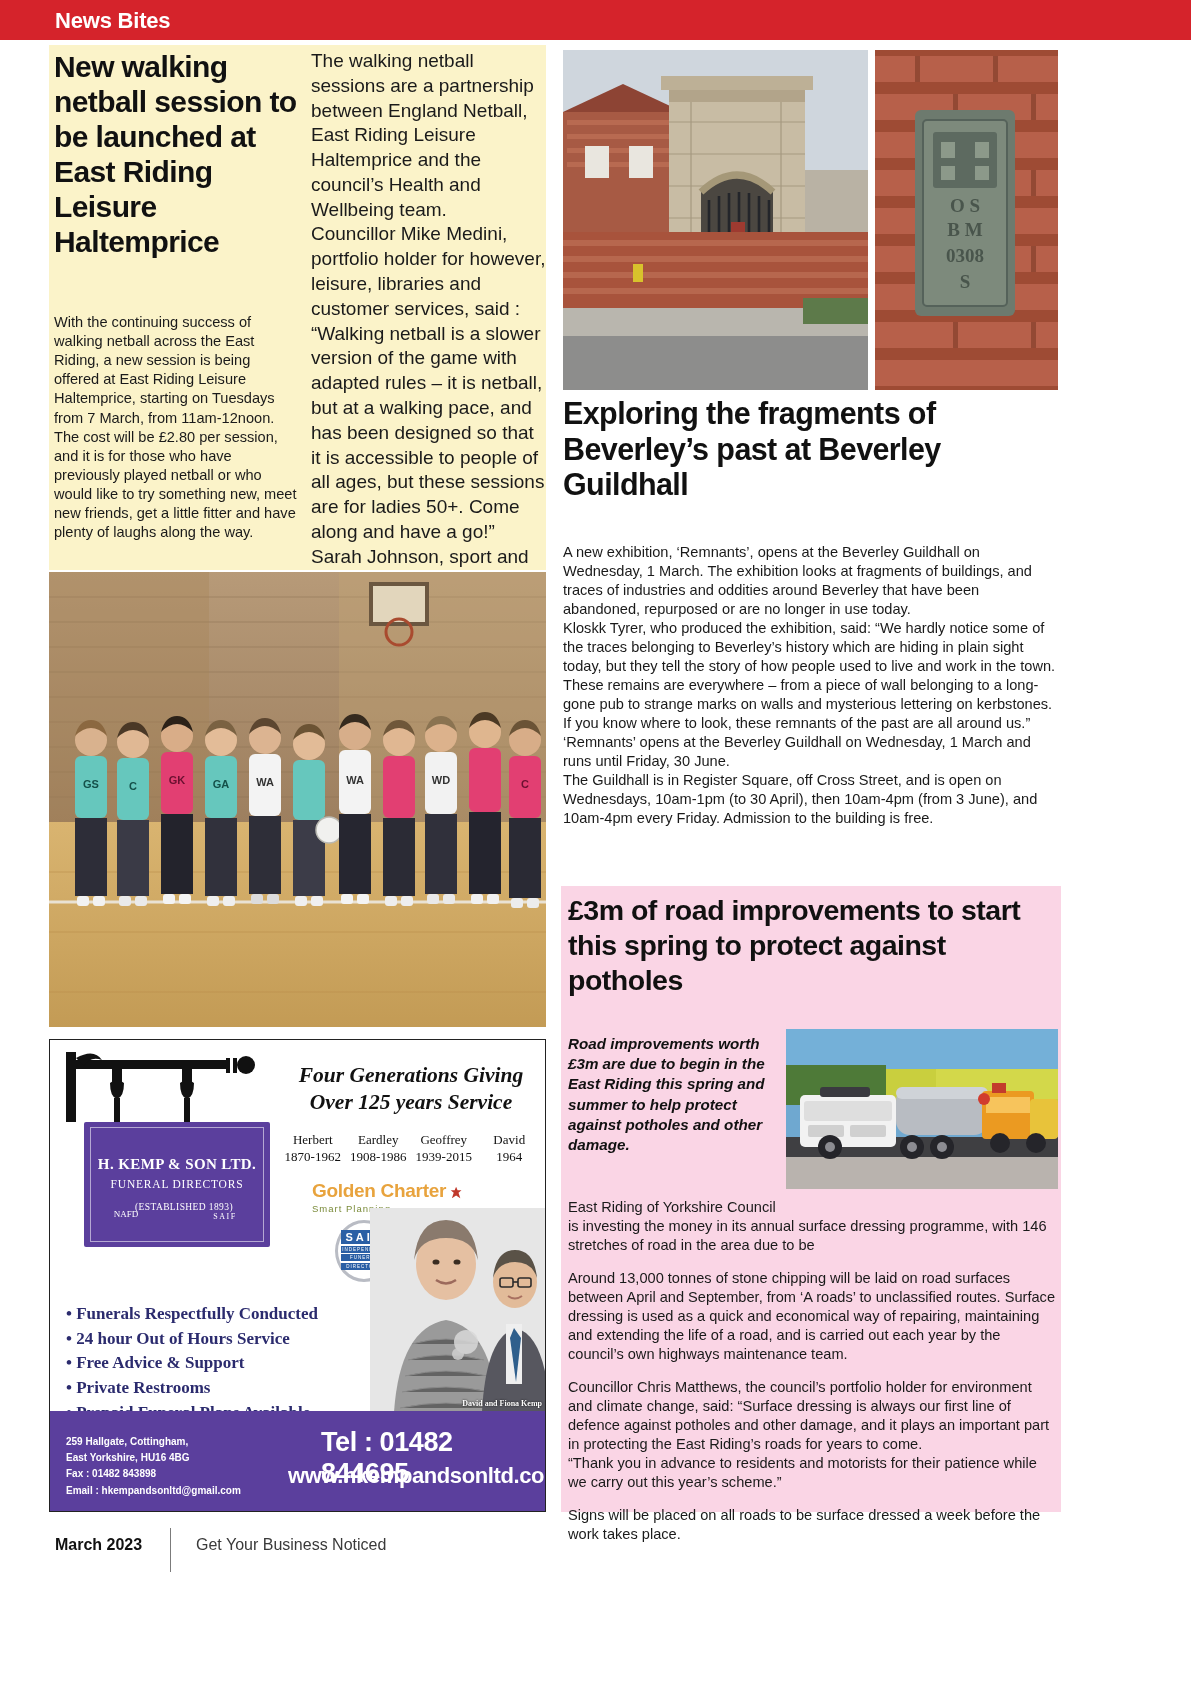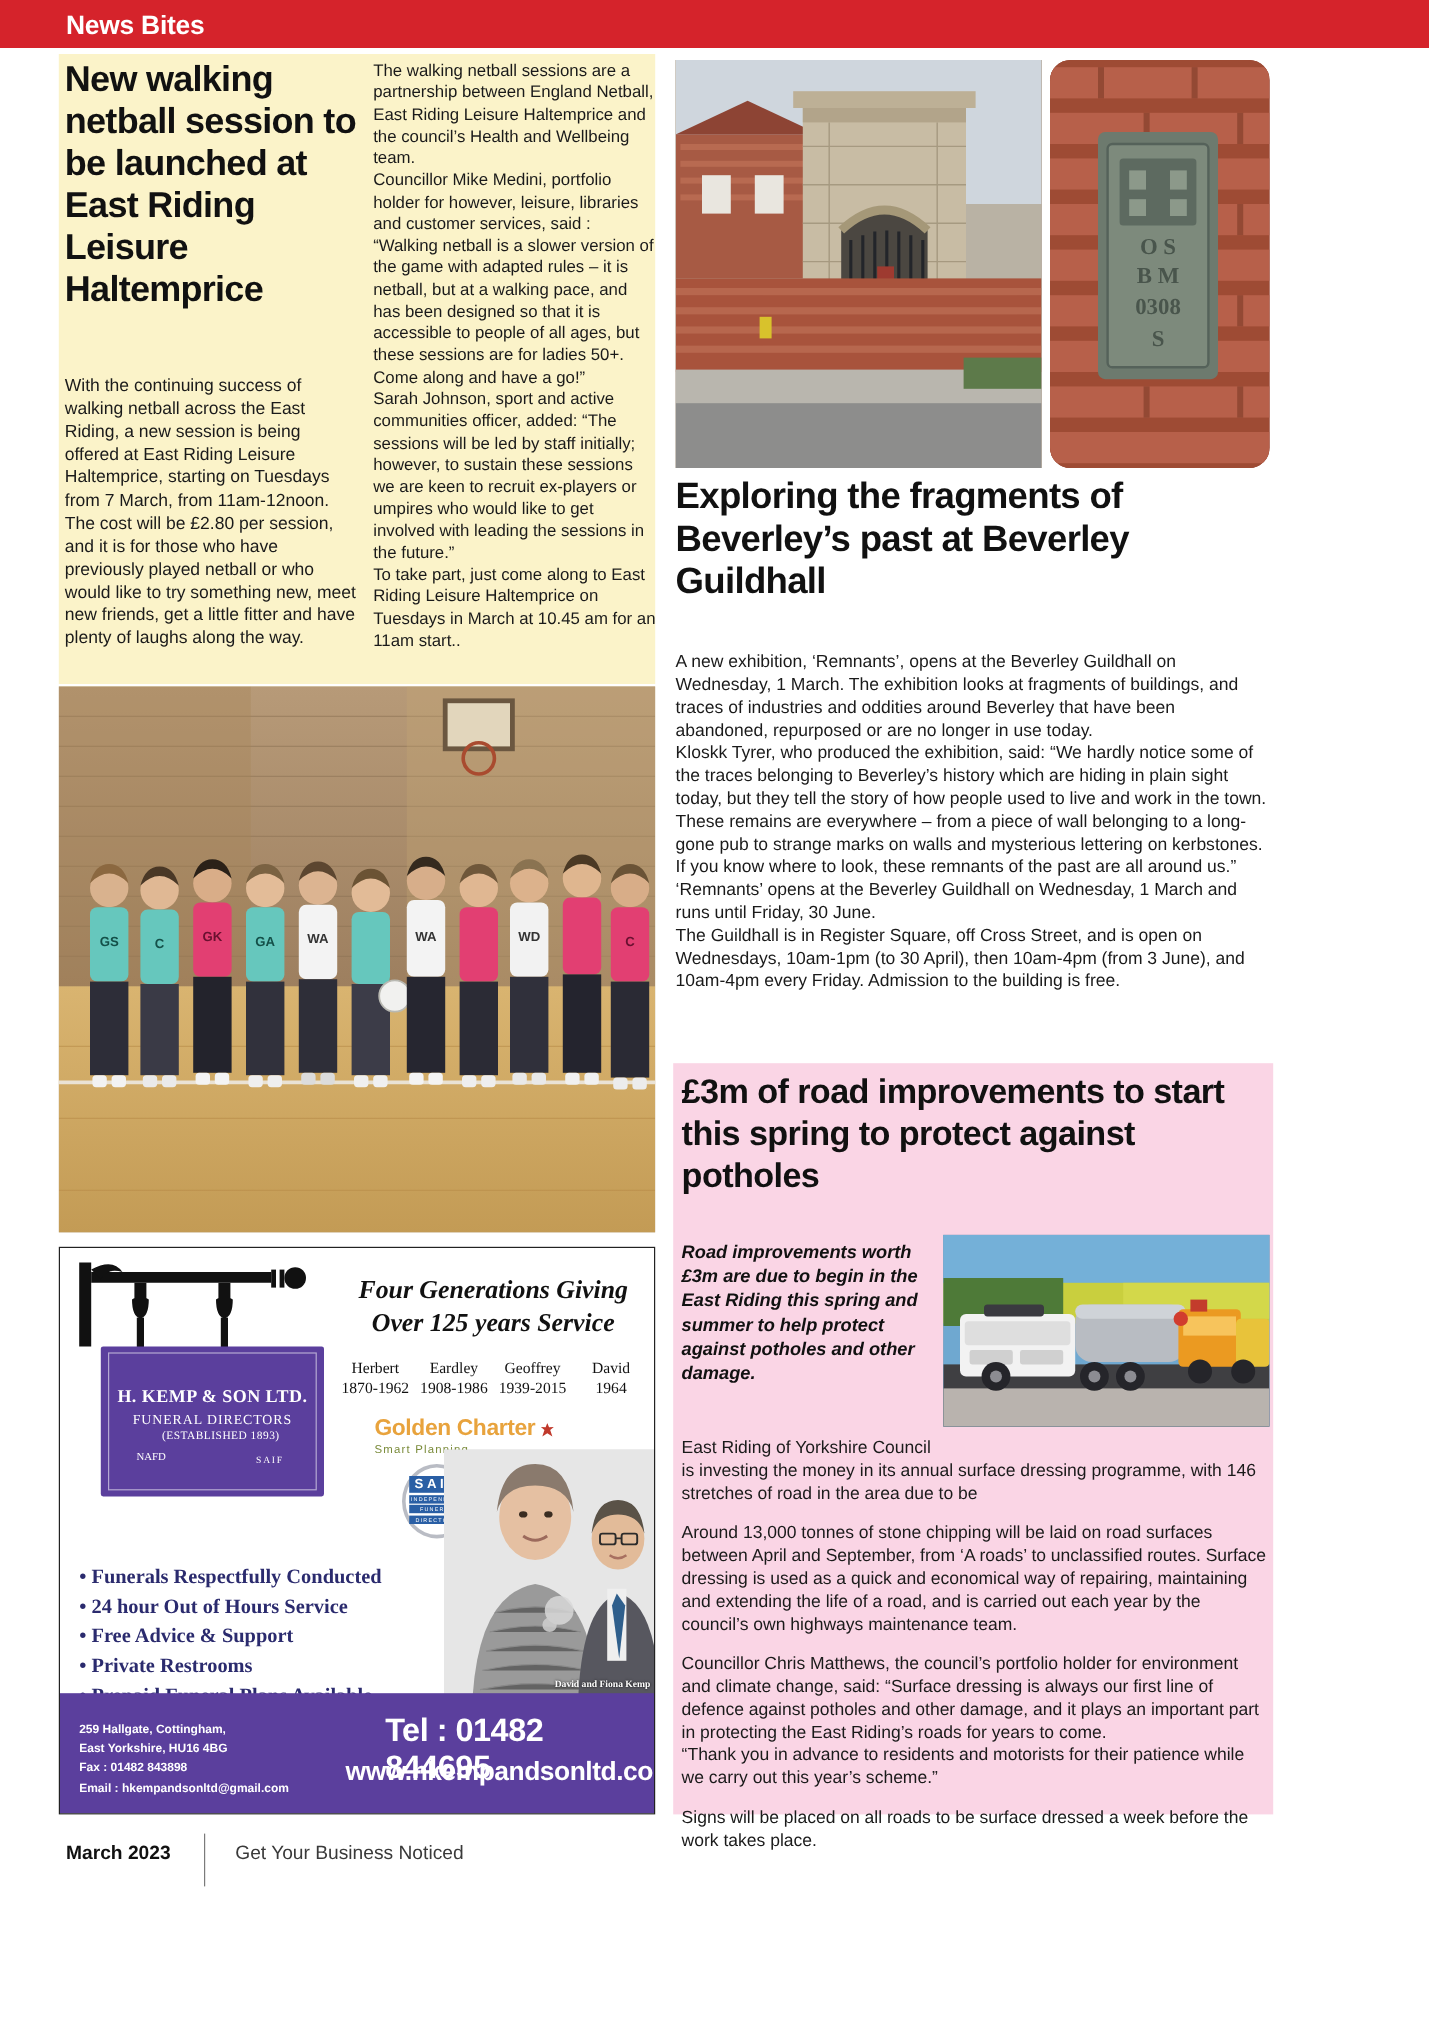--- a/index.html
+++ b/index.html
@@ -56,21 +56,21 @@
     left: 5px; top: 268px;
     width: 245px;
     font-size: 14.6px;
     line-height: 1.31;
     color: #1a1a1a;
   }
   .netball-body-right {
     position: absolute;
     left: 262px; top: 4px;
     width: 237px;
-    font-size: 14px;
+    font-size: 19px;
     line-height: 1.305;
     color: #1a1a1a;
   }
   .netball-body-right p { margin: 0; }
 
   
   .netball-photo {
     position: absolute;
     left: 49px; top: 572px;
     width: 497px;
@@ -108,21 +108,21 @@
     color: #fff;
     text-align: center;
     font-family: "Liberation Serif", serif;
   }
   .kemp-plaque-inner {
     position:absolute; left:6px; top:5px; right:6px; bottom:5px;
     border: 1px solid rgba(255,255,255,0.55);
   }
   .kemp-name { position:absolute; left:0; top:34px; width:186px; font-size:15px; font-weight:bold; letter-spacing:0.4px; }
   .kemp-sub  { position:absolute; left:0; top:56px; width:186px; font-size:11.5px; letter-spacing:0.8px; }
-  .kemp-est  { position:absolute; left:0; top:70px; width:200px; font-size:9.5px; letter-spacing:0.4px; }
+  .kemp-est  { position:absolute; left:0; top:80px; width:200px; font-size:9.5px; letter-spacing:0.4px; }
   .kemp-nafd { position:absolute; left:22px; top:88px; font-size:9px; line-height:1.1; text-align:center; width:40px; }
   .kemp-saif-small { position:absolute; left:118px; top:90px; font-size:8px; text-align:center; width:46px; letter-spacing:1.5px; }
 
   .kemp-gen-title {
     position: absolute;
     left: 230px; top: 22px;
     width: 262px;
     text-align: center;
     font-family: "Liberation Serif", serif;
     font-style: italic;
@@ -238,21 +238,20 @@
     overflow: hidden;
     background: #8d7f6b;
   }
   .guild-photo-2 {
     position: absolute;
     left: 875px; top: 50px;
     width: 183px;
     height: 340px;
     overflow: hidden;
     background: #8b3a2a;
-    border-radius: 17px;
   }
   .guild-head {
     position: absolute;
     left: 563px; top: 396px;
     width: 500px;
     font-size: 30.5px;
     line-height: 1.17;
     font-weight: bold;
     letter-spacing: -0.6px;
     color: #111;

